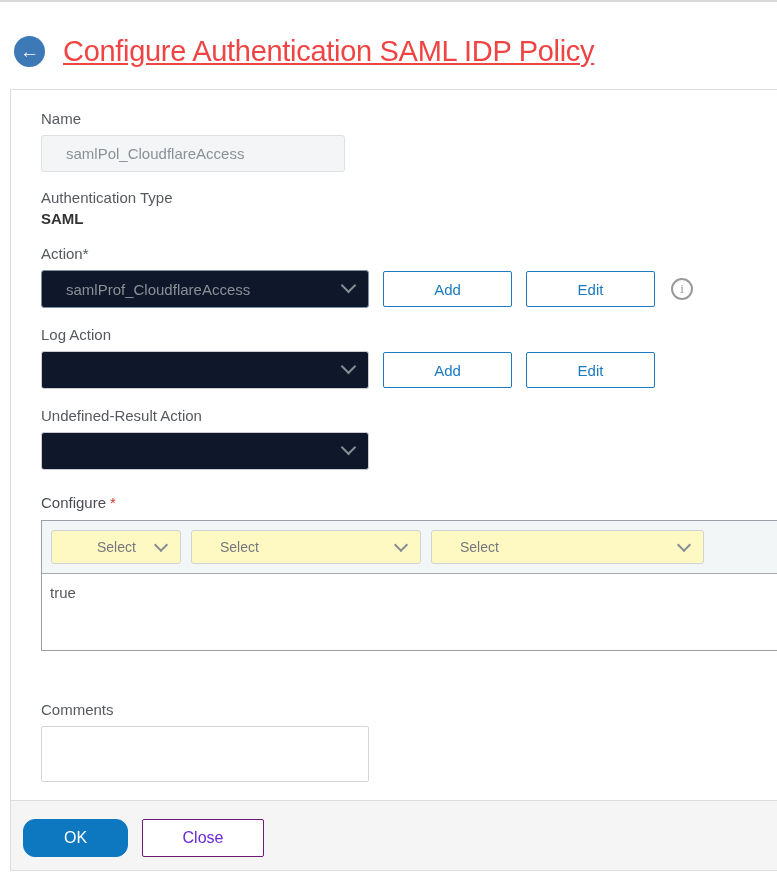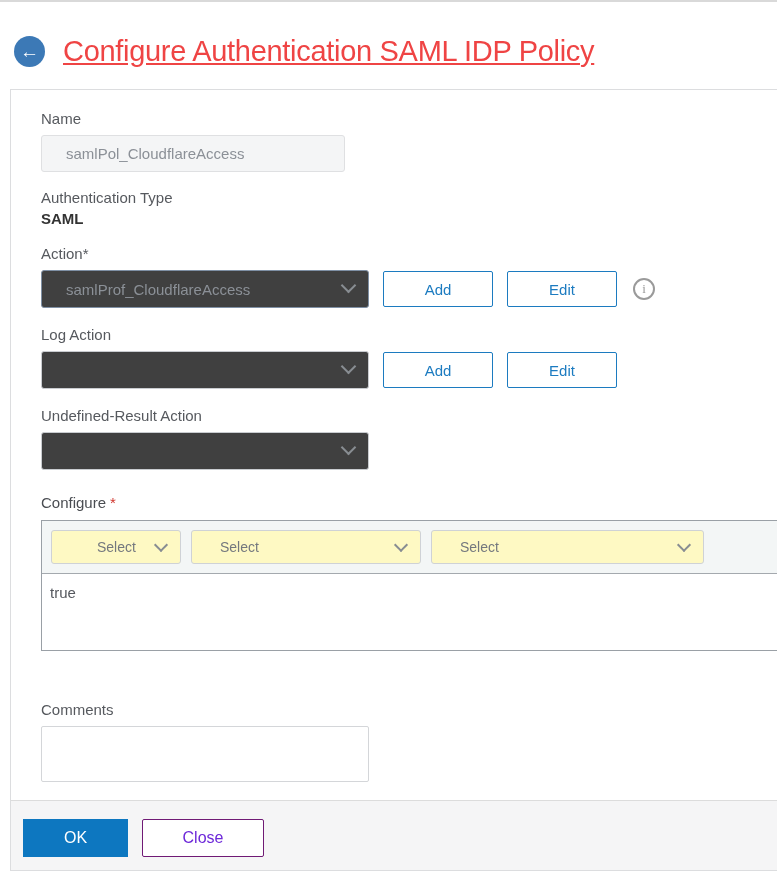--- a/index.html
+++ b/index.html
@@ -70,21 +70,21 @@
     color: #8b9097;
     font-size: 15px;
     padding-left: 24px;
     font-family: "Liberation Sans", sans-serif;
   }
 
   .row { display: flex; align-items: flex-start; gap: 14px; }
 
   .select-box {
     width: 328px; height: 38px;
-    background: #404040;
+    background: #0f172a;
     border: 1px solid #c9ccd0;
     border-radius: 3px;
     display: flex; align-items: center;
     padding: 0 14px 0 24px;
     color: #8b9097;
     font-size: 15px;
     cursor: pointer;
     position: relative;
   }
   .select-box.focused { border-color: #7f90a5; }
@@ -92,21 +92,21 @@
   .chev {
     width: 11px; height: 11px;
     border-right: 2px solid #888d92;
     border-bottom: 2px solid #888d92;
     transform: rotate(45deg);
     margin-top: -7px;
     flex: 0 0 auto;
   }
 
   .btn-outline-blue {
-    width: 110px; height: 36px;
+    width: 129px; height: 36px;
     background: #ffffff;
     border: 1px solid #1c7bc0;
     border-radius: 2px;
     color: #1c7bc0;
     font-size: 15px;
     font-family: "Liberation Sans", sans-serif;
     cursor: pointer;
     margin-top: 1px;
   }
   .info-circle {
@@ -177,21 +177,21 @@
     margin-top: 18px;
     background: #f5f5f6;
     border-top: 1px solid #dcdcdc;
     padding: 18px 0 13px 12px;
     display: flex; gap: 14px;
   }
   .btn-primary {
     width: 105px; height: 38px;
     background: #0d77c0;
     border: 1px solid #0d77c0;
-    border-radius: 0;
+    border-radius: 12px;
     color: #ffffff;
     font-size: 16px;
     font-family: "Liberation Sans", sans-serif;
     cursor: pointer;
   }
   .btn-secondary {
     width: 122px; height: 38px;
     background: #ffffff;
     border: 1px solid #701a75;
     border-radius: 2px;

